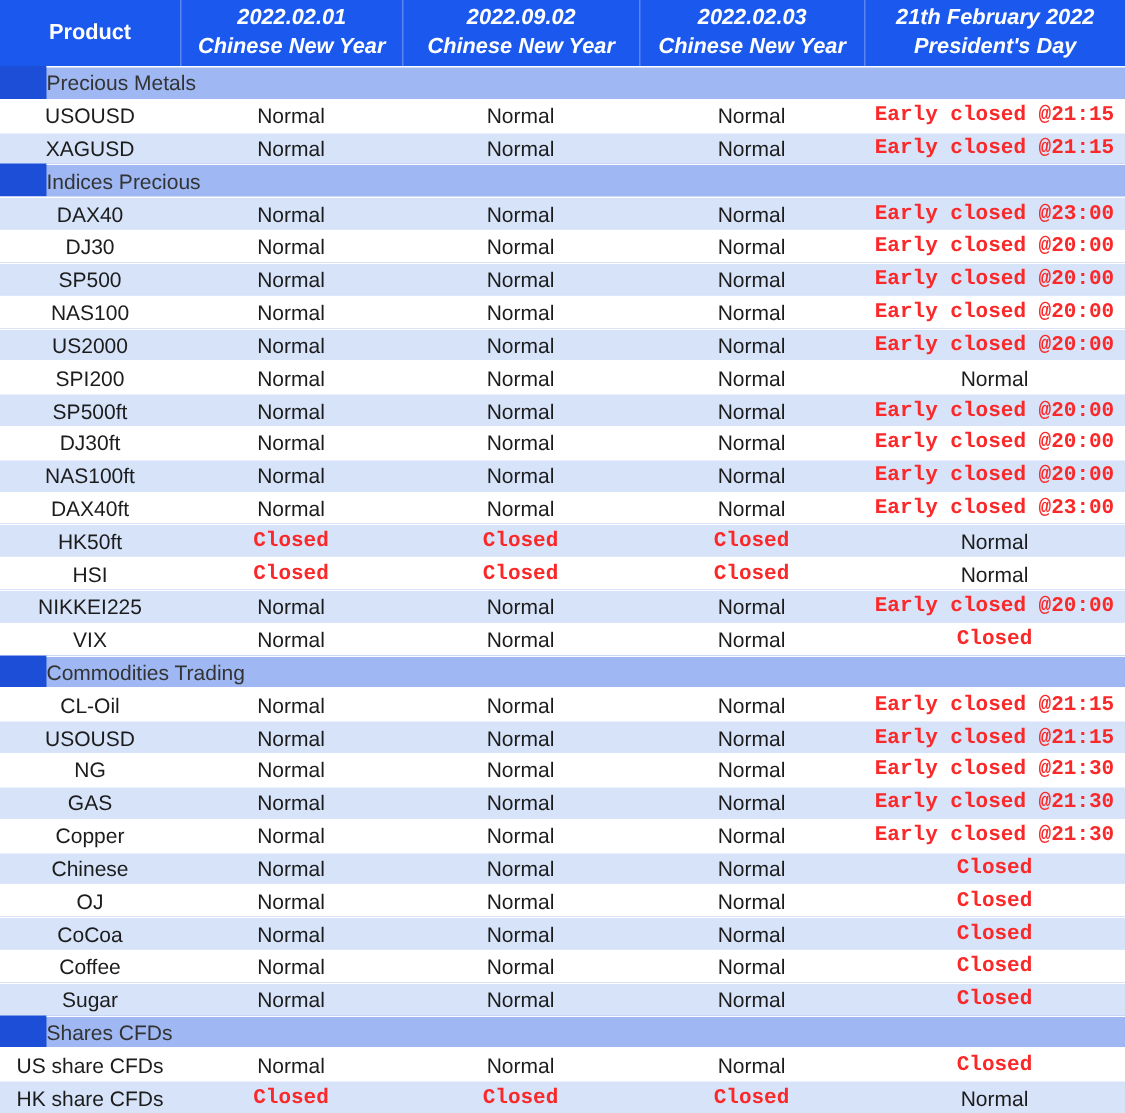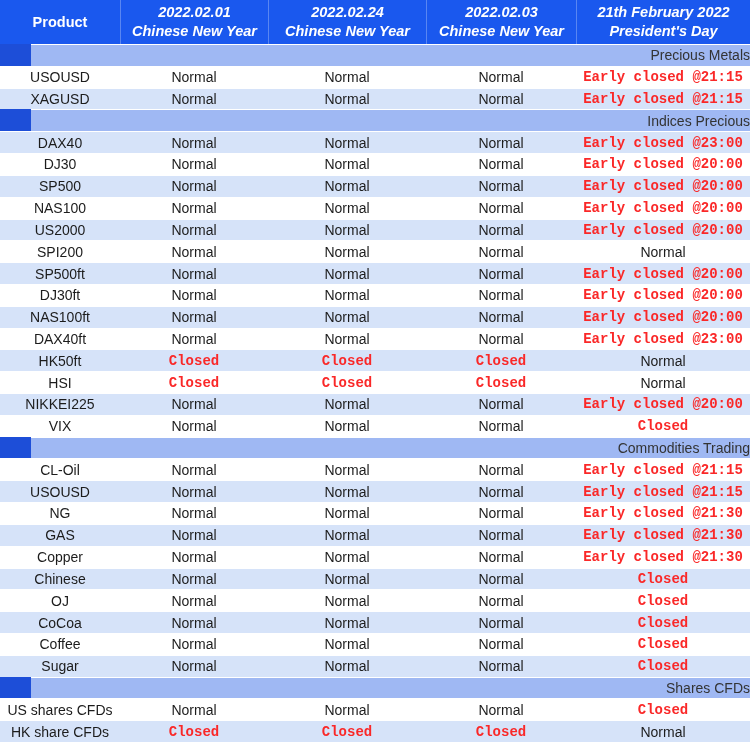--- a/index.html
+++ b/index.html
@@ -27,21 +27,21 @@
   .c4 { flex:1; }
   
   .tbody { height:698px; display:flex; flex-direction:column; }
   .row {
     flex:1; display:flex; align-items:center;
     box-sizing:border-box; border-top:1px solid #ffffff;
     background:var(--row-bg,#ffffff);
   }
   .row.band {
     background:var(--section-bg,#9fb8f3);
-    justify-content:flex-end;
+    justify-content:flex-start;
     color:var(--section-text,#333333);
     font-size:14px;
     margin-left:31px;
   }
   .row.shaded { background:var(--stripe-bg,#d6e3f9); }
   .cell {
     text-align:center; font-size:14px; color:var(--text,#1c1c1c);
     box-sizing:border-box;
   }
   .cell.red { color:var(--alert,#fa2828); font-weight:700;font-family:Liberation Mono, monospace; }
@@ -52,21 +52,21 @@
 <div class="screen">
   <div class="header">
     <div class="hcell c0">
       <span>Product</span>
     </div>
     <div class="hcell c1">
       <span>2022.02.01</span>
       <span>Chinese New Year</span>
     </div>
     <div class="hcell c2">
-      <span>2022.02.24</span>
+      <span>2022.09.02</span>
       <span>Chinese New Year</span>
     </div>
     <div class="hcell c3">
       <span>2022.02.03</span>
       <span>Chinese New Year</span>
     </div>
     <div class="hcell c4">
       <span>21th February 2022</span>
       <span>President's Day</span>
     </div>
@@ -260,21 +260,21 @@
         <div class="cell c0">Sugar</div>
         <div class="cell c1">Normal</div>
         <div class="cell c2">Normal</div>
         <div class="cell c3">Normal</div>
         <div class="cell c4 red">Closed</div>
       </div>
       <div class="row band">
         <span>Shares CFDs</span>
       </div>
       <div class="row">
-        <div class="cell c0">US shares CFDs</div>
+        <div class="cell c0">US share CFDs</div>
         <div class="cell c1">Normal</div>
         <div class="cell c2">Normal</div>
         <div class="cell c3">Normal</div>
         <div class="cell c4 red">Closed</div>
       </div>
       <div class="row shaded">
         <div class="cell c0">HK share CFDs</div>
         <div class="cell c1 red">Closed</div>
         <div class="cell c2 red">Closed</div>
         <div class="cell c3 red">Closed</div>

